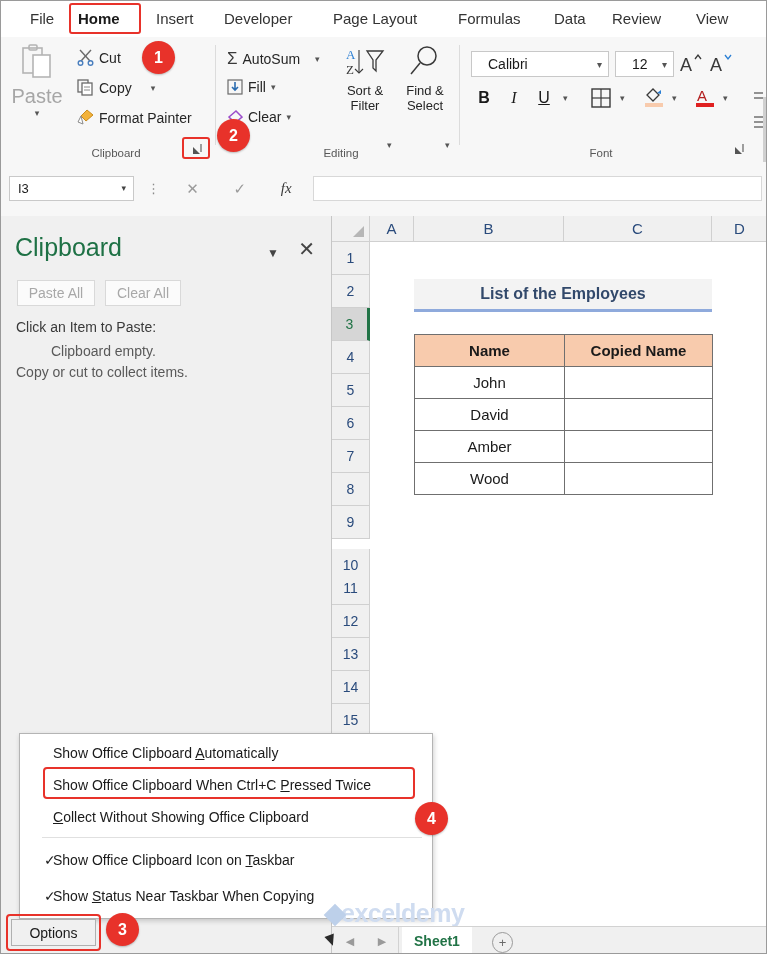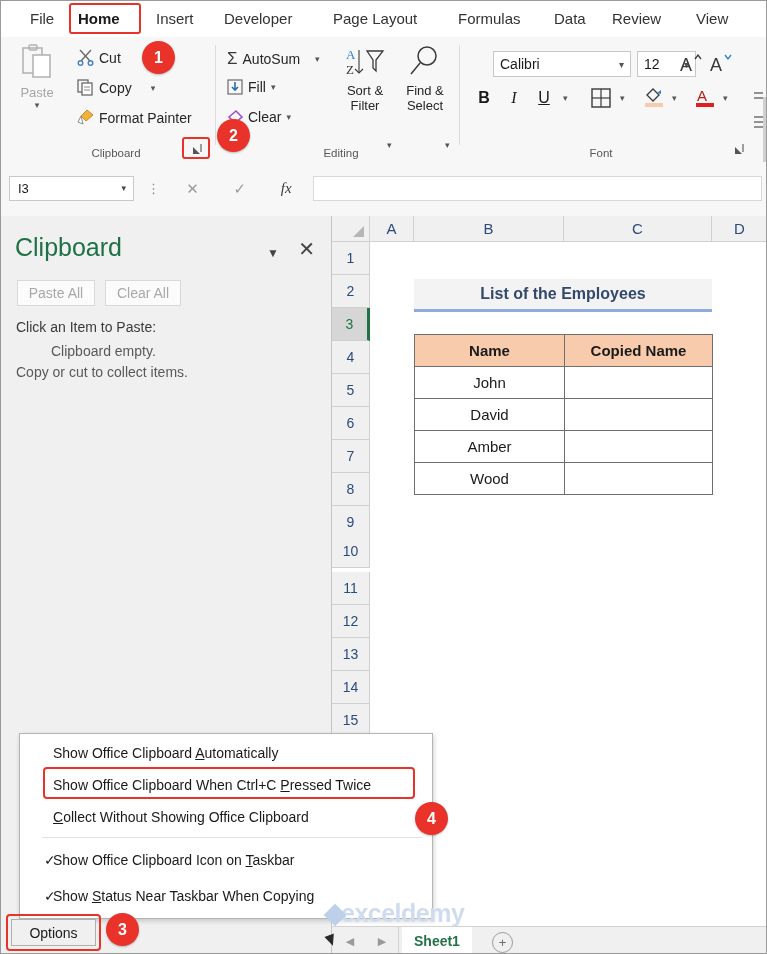--- a/index.html
+++ b/index.html
@@ -66,29 +66,29 @@
     white-space: nowrap;
   }
   .chev { font-size: 9px; color: #555; }
 
   
   .paste-btn {
     position: absolute; left: 8px; top: 6px; width: 56px; height: 100px;
     display: flex; flex-direction: column; align-items: center;
     color: #a6a6a6;
   }
-  .paste-lbl { font-size: 13px; margin-top: 2px; color: #a6a6a6;}
+  .paste-lbl { font-size: 20px; margin-top: 2px; color: #a6a6a6;}
 
   
   .fontbox {
     position: absolute;
     background: #ffffff; border: 1px solid #c8c8c8;
     font-size: 14px; color: #1a1a1a;
     display: flex; align-items: center;
-    box-sizing: border-box; padding-left: 6px; margin-left: 22px;
+    box-sizing: border-box; padding-left: 16px;
   }
   .fontbox .chev { margin-left: auto; margin-right: 6px; font-size: 10px;}
   .fbtn {
     position: absolute; display: flex; align-items: center; justify-content: center;
     font-size: 16px; color: #1a1a1a;
   }
 
   
   .fbar {
     position: absolute; left: 0; top: 161px; width: 767px; height: 54px;
@@ -502,21 +502,21 @@
 
     <div class="rowhead" style="top:26px;  height:33px;">1</div>
     <div class="rowhead" style="top:59px;  height:33px;">2</div>
     <div class="rowhead sel" style="top:92px;  height:33px;">3</div>
     <div class="rowhead" style="top:125px; height:33px;">4</div>
     <div class="rowhead" style="top:158px; height:33px;">5</div>
     <div class="rowhead" style="top:191px; height:33px;">6</div>
     <div class="rowhead" style="top:224px; height:33px;">7</div>
     <div class="rowhead" style="top:257px; height:33px;">8</div>
     <div class="rowhead" style="top:290px; height:33px;">9</div>
-    <div class="rowhead" style="top:319px; height:33px;">10</div>
+    <div class="rowhead" style="top:333px; height:33px;">10</div>
     <div class="rowhead" style="top:356px; height:33px;">11</div>
     <div class="rowhead" style="top:389px; height:33px;">12</div>
     <div class="rowhead" style="top:422px; height:33px;">13</div>
     <div class="rowhead" style="top:455px; height:33px;">14</div>
     <div class="rowhead" style="top:488px; height:33px;">15</div>
 
     <div class="cellarea">
       <div class="title-cell" style="left:44px; top:37px; width:298px; height:30px;">List of the Employees</div>
 
       <table class="tbl" style="left:44px; top:92px;border-radius:11px;">

